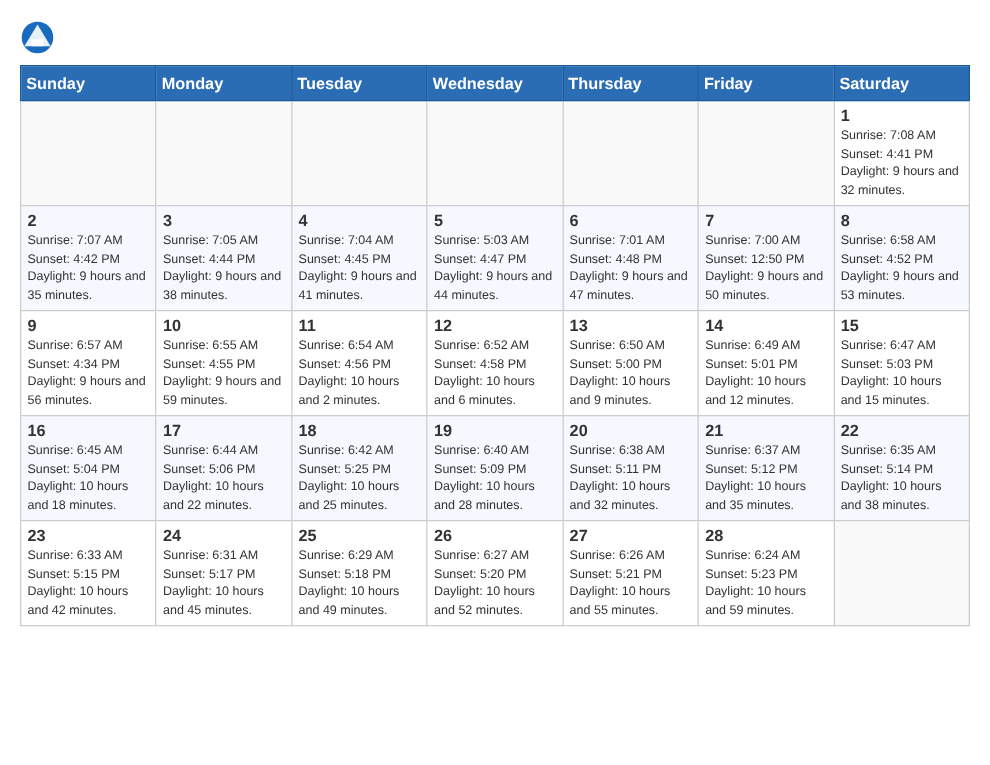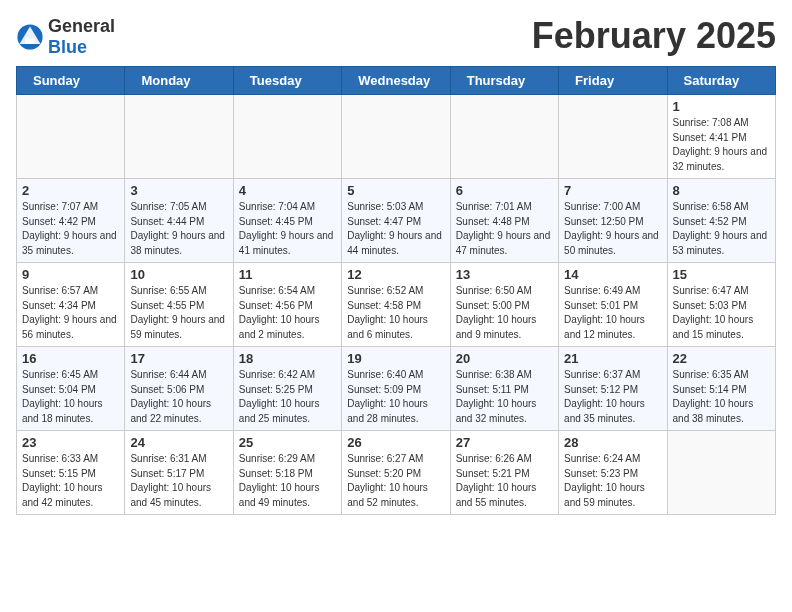--- a/index.html
+++ b/index.html
@@ -40,21 +40,21 @@
     }
     .calendar {
       width: 100%;
       border-collapse: collapse;
       border: 1px solid #ccc;
     }
     .calendar th {
       background-color: #2a6db5;
       color: #fff;
       font-size: 13px;
-      padding: 6px 16px;
+      padding: 6px 4px;
       text-align: left;
       border: 1px solid #1a5a9a;
     }
     .calendar td {
       vertical-align: top;
       border: 1px solid #ccc;
       padding: 4px 5px;
       width: 107px;
       min-height: 80px;
       font-size: 10.5px;
@@ -88,27 +88,22 @@
 </head>
 <body>
 
 <div class="header-area">
   <div class="logo">
     <svg class="logo-icon" viewBox="0 0 40 40">
       <circle cx="20" cy="20" r="18" fill="#1a6bbf"></circle>
       <polygon points="20,5 35,30 5,30" fill="white" opacity="0.9"></polygon>
       <rect x="13" y="22" width="14" height="8" fill="white" opacity="0.9"></rect>
     </svg>
-    <div>
-      <span style="font-size:18px;font-weight:bold;color:#333;">General</span><br>
-      <span style="font-size:18px;font-weight:bold;color:#1a6bbf;">Blue</span>
-    </div>
   </div>
   <div class="title-area">
-    <div class="month-year">February 2025</div>
   </div>
 </div>
 
 <table class="calendar">
   <thead>
     <tr>
     <th>Sunday</th>
         <th>Monday</th>
         <th>Tuesday</th>
         <th>Wednesday</th>

